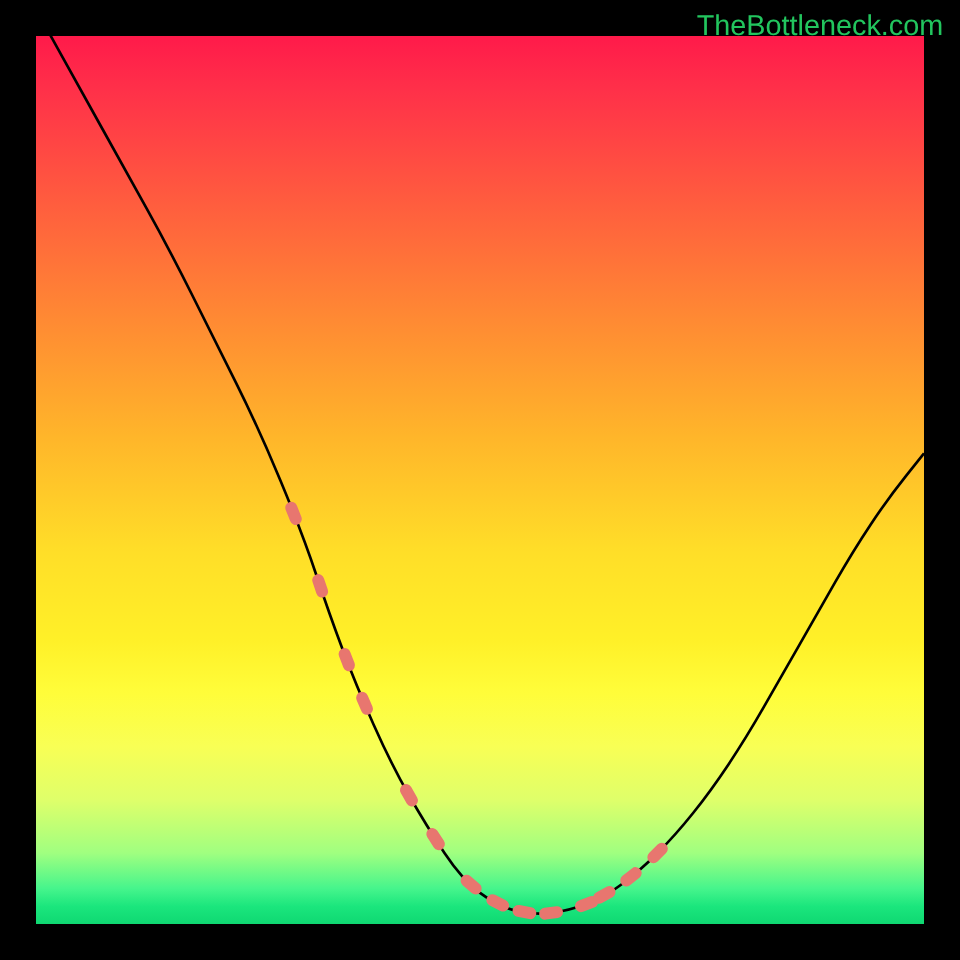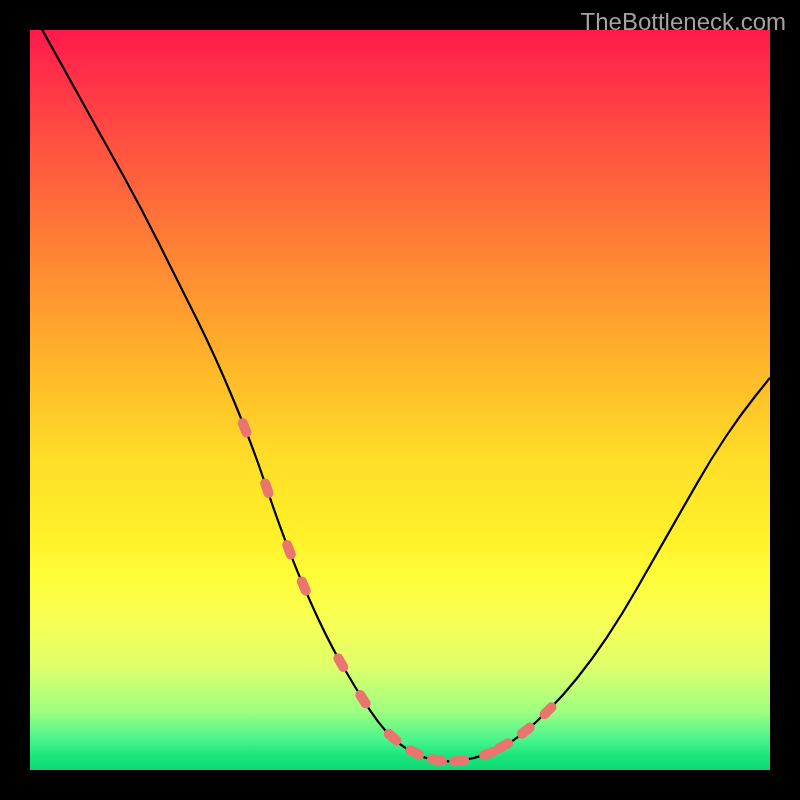--- a/index.html
+++ b/index.html
@@ -8,21 +8,21 @@
     width: 800px;
     height: 800px;
     background: #000;
     position: relative;
     overflow: hidden;
   }
   .watermark {
     position: absolute;
     top: 8px;
     right: 14px;
-    color: #a3a3a3;
+    color: #22c55e;
     font-family: Arial, Helvetica, sans-serif;
     font-size: 24px;
     font-weight: 500;
     z-index: 10;
   }
   .plot {
     position: absolute;
     left: 30px;
     top: 30px;
     width: 740px;

